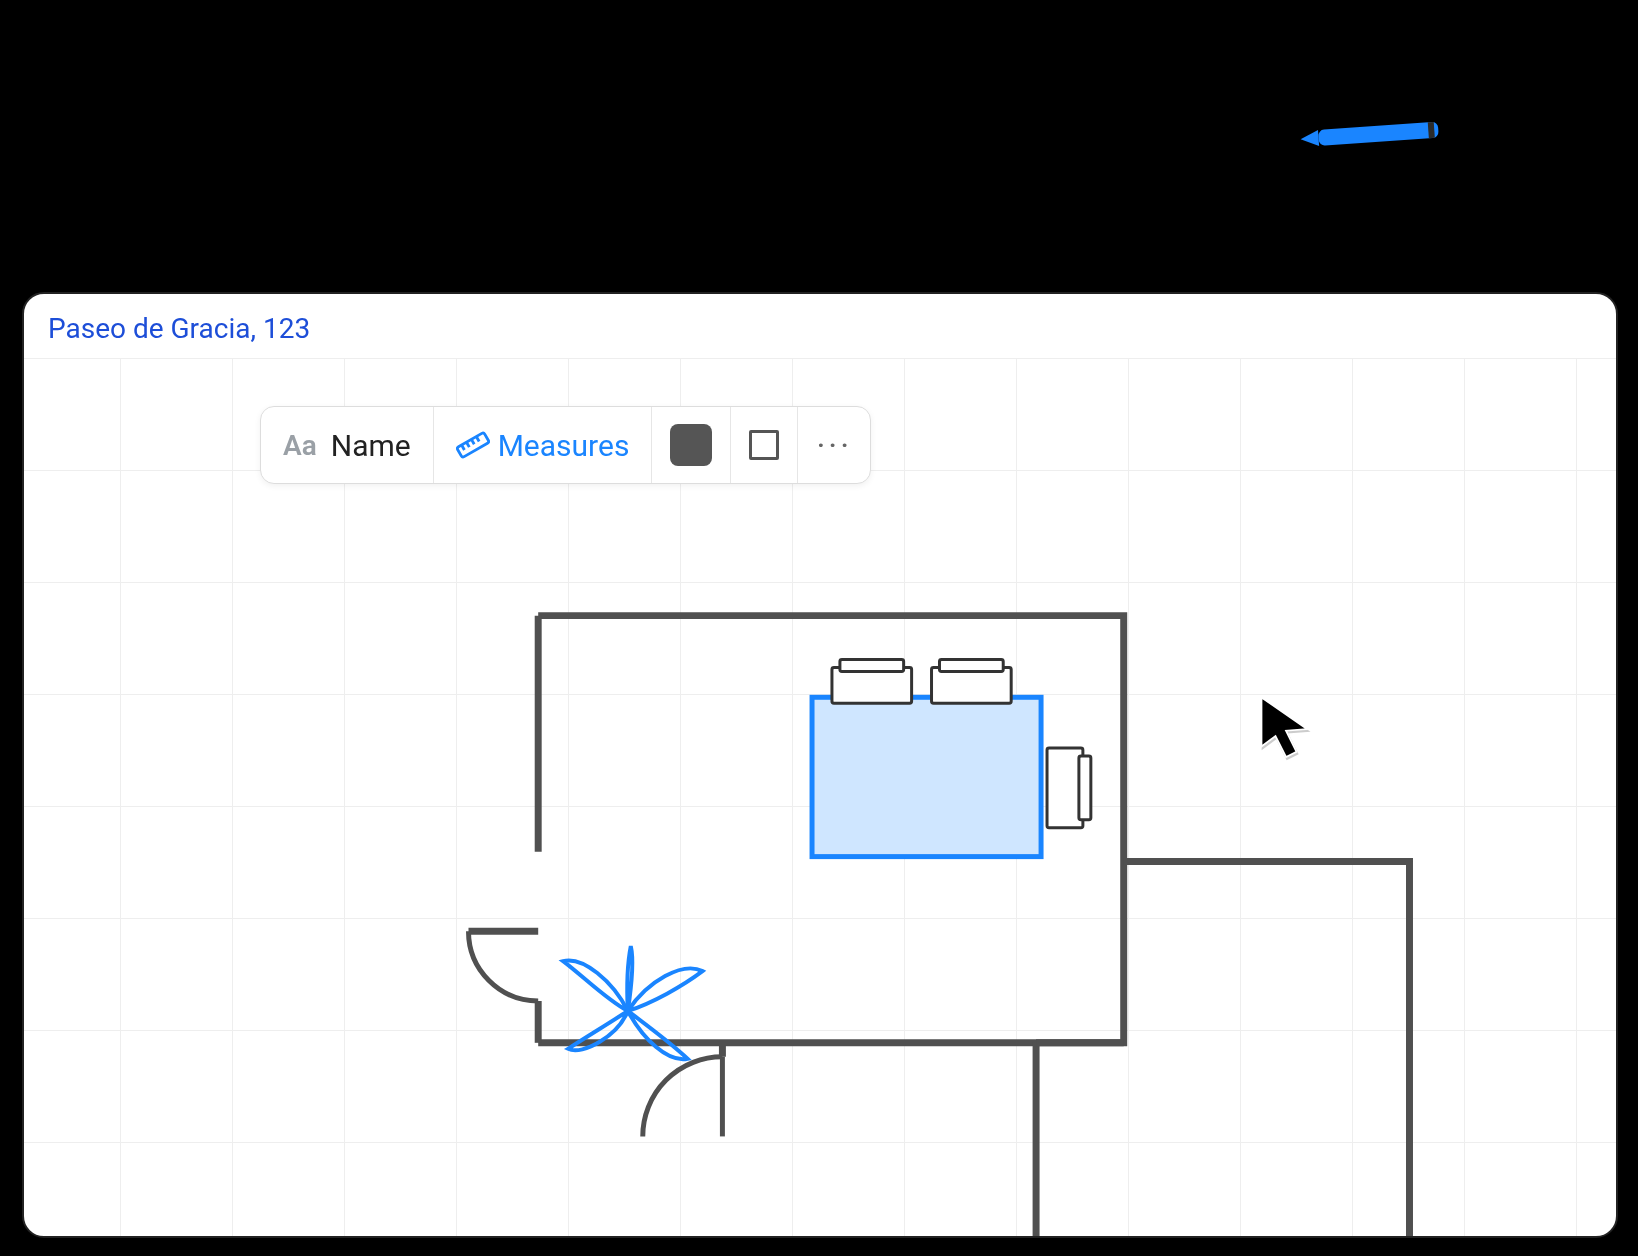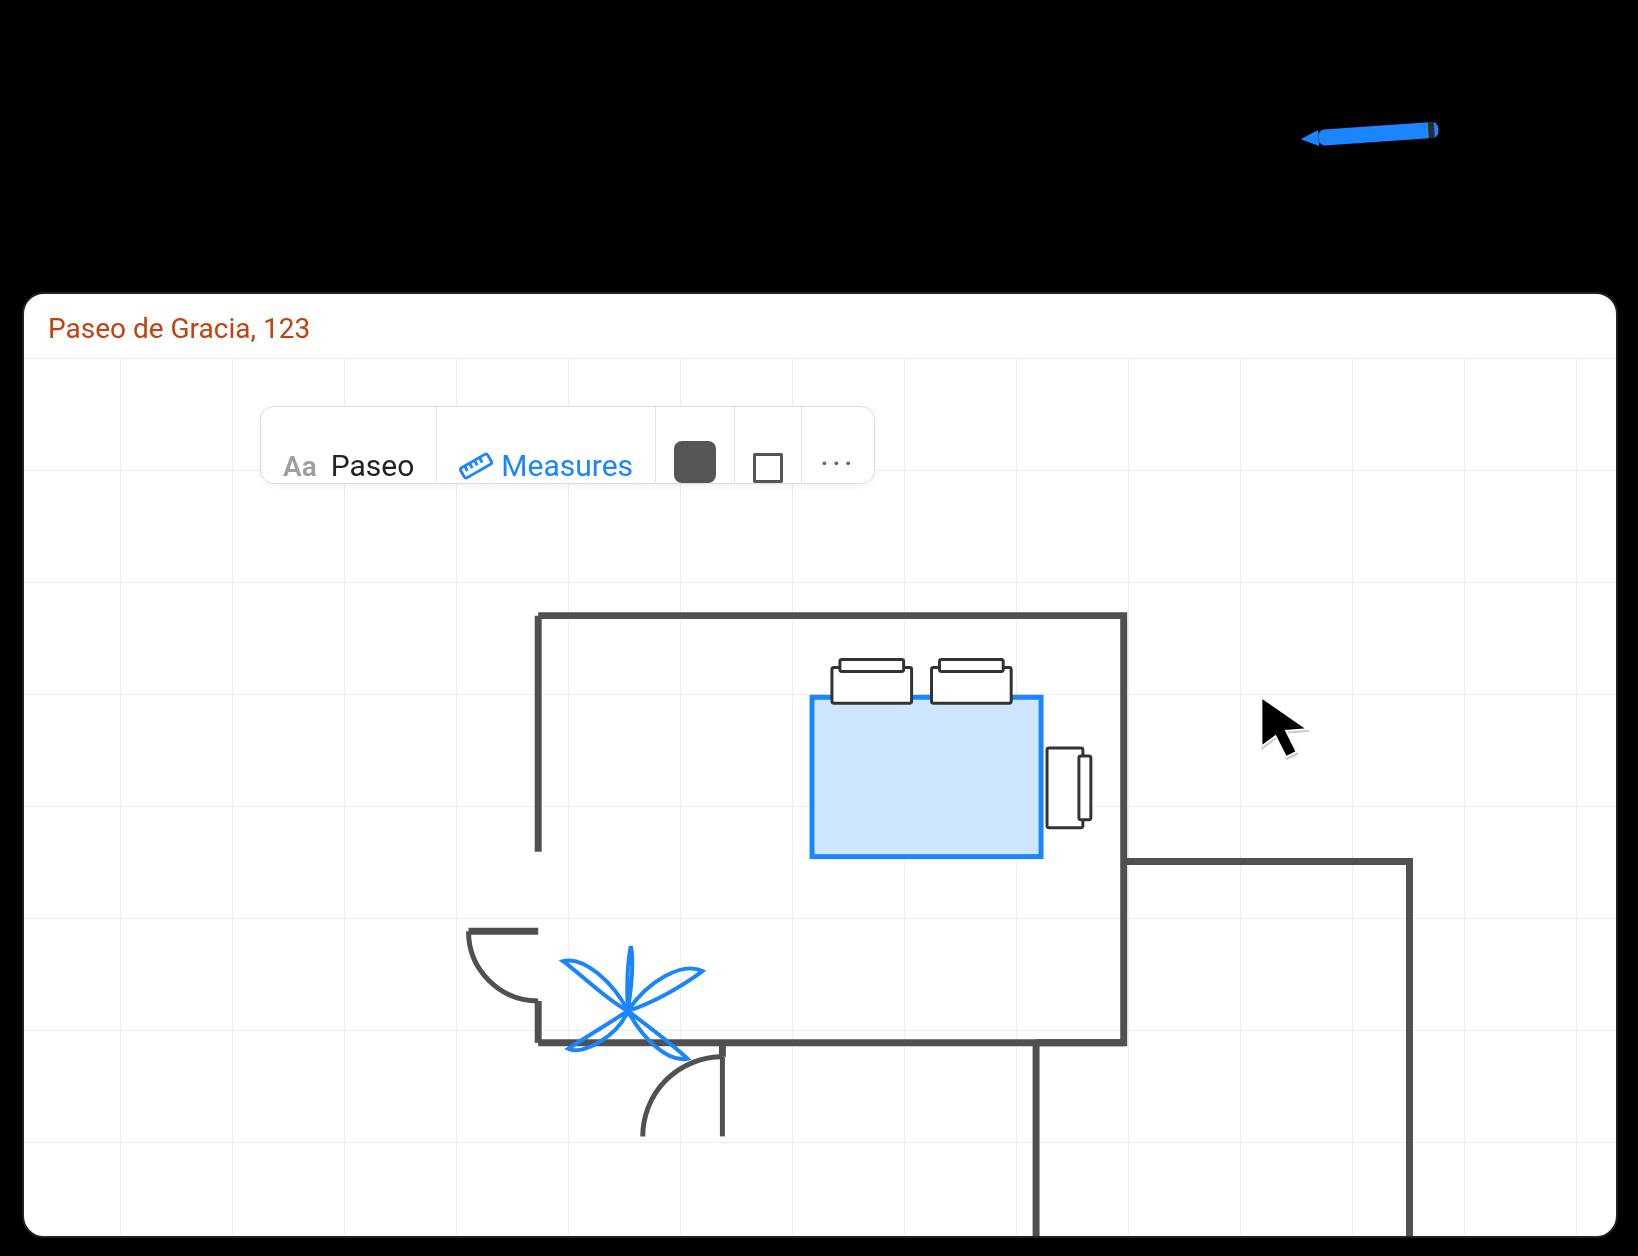--- a/index.html
+++ b/index.html
@@ -20,21 +20,21 @@
     background: #fff;
     border: 2px solid #222;
     border-radius: 22px;
     overflow: hidden;
   }
 
   .title {
     position: absolute;
     left: 24px; top: 18px;
     font-size: 28px;
-    color: #c2410c;
+    color: #1d4ed8;
   }
 
   
   .grid {
     position: absolute;
     inset: 64px 0 0 0;
     background-image:
       linear-gradient(to right, #eee 1px, transparent 1px),
       linear-gradient(to bottom, #eee 1px, transparent 1px);
     background-size: 112px 112px;
@@ -49,21 +49,21 @@
     display: flex;
     align-items: stretch;
     background: #fff;
     border: 1px solid #ddd;
     border-radius: 14px;
     box-shadow: 0 2px 6px rgba(0,0,0,0.06);
     overflow: hidden;
   }
   .tb-cell {
     display: flex;
-    align-items: flex-end;
+    align-items: center;
     gap: 14px;
     padding: 0 22px;
     border-right: 1px solid #e6e6e6;
     font-size: 30px;
     color: #222;
     cursor: pointer;
     user-select: none;
     white-space: nowrap;
   }
   .tb-cell:last-child { border-right: none; }
@@ -113,21 +113,21 @@
   <div class="window">
 
     <div class="title">Paseo de Gracia, 123</div>
 
     <div class="grid"></div>
 
     <div class="toolbar">
 
       <div class="tb-cell">
         <span class="aa-icon">Aa</span>
-        <span>Paseo</span>
+        <span>Name</span>
       </div>
 
       <div class="tb-cell active">
         <svg class="ruler-icon" viewBox="0 0 24 24">
           <g transform="rotate(-30 12 12)">
             <rect x="1" y="8" width="22" height="8" rx="1.5" fill="none" stroke="#1a85ff" stroke-width="2"></rect>
             <line x1="5" y1="8" x2="5" y2="12" stroke="#1a85ff" stroke-width="2"></line>
             <line x1="9" y1="8" x2="9" y2="12" stroke="#1a85ff" stroke-width="2"></line>
             <line x1="13" y1="8" x2="13" y2="12" stroke="#1a85ff" stroke-width="2"></line>
             <line x1="17" y1="8" x2="17" y2="12" stroke="#1a85ff" stroke-width="2"></line>

